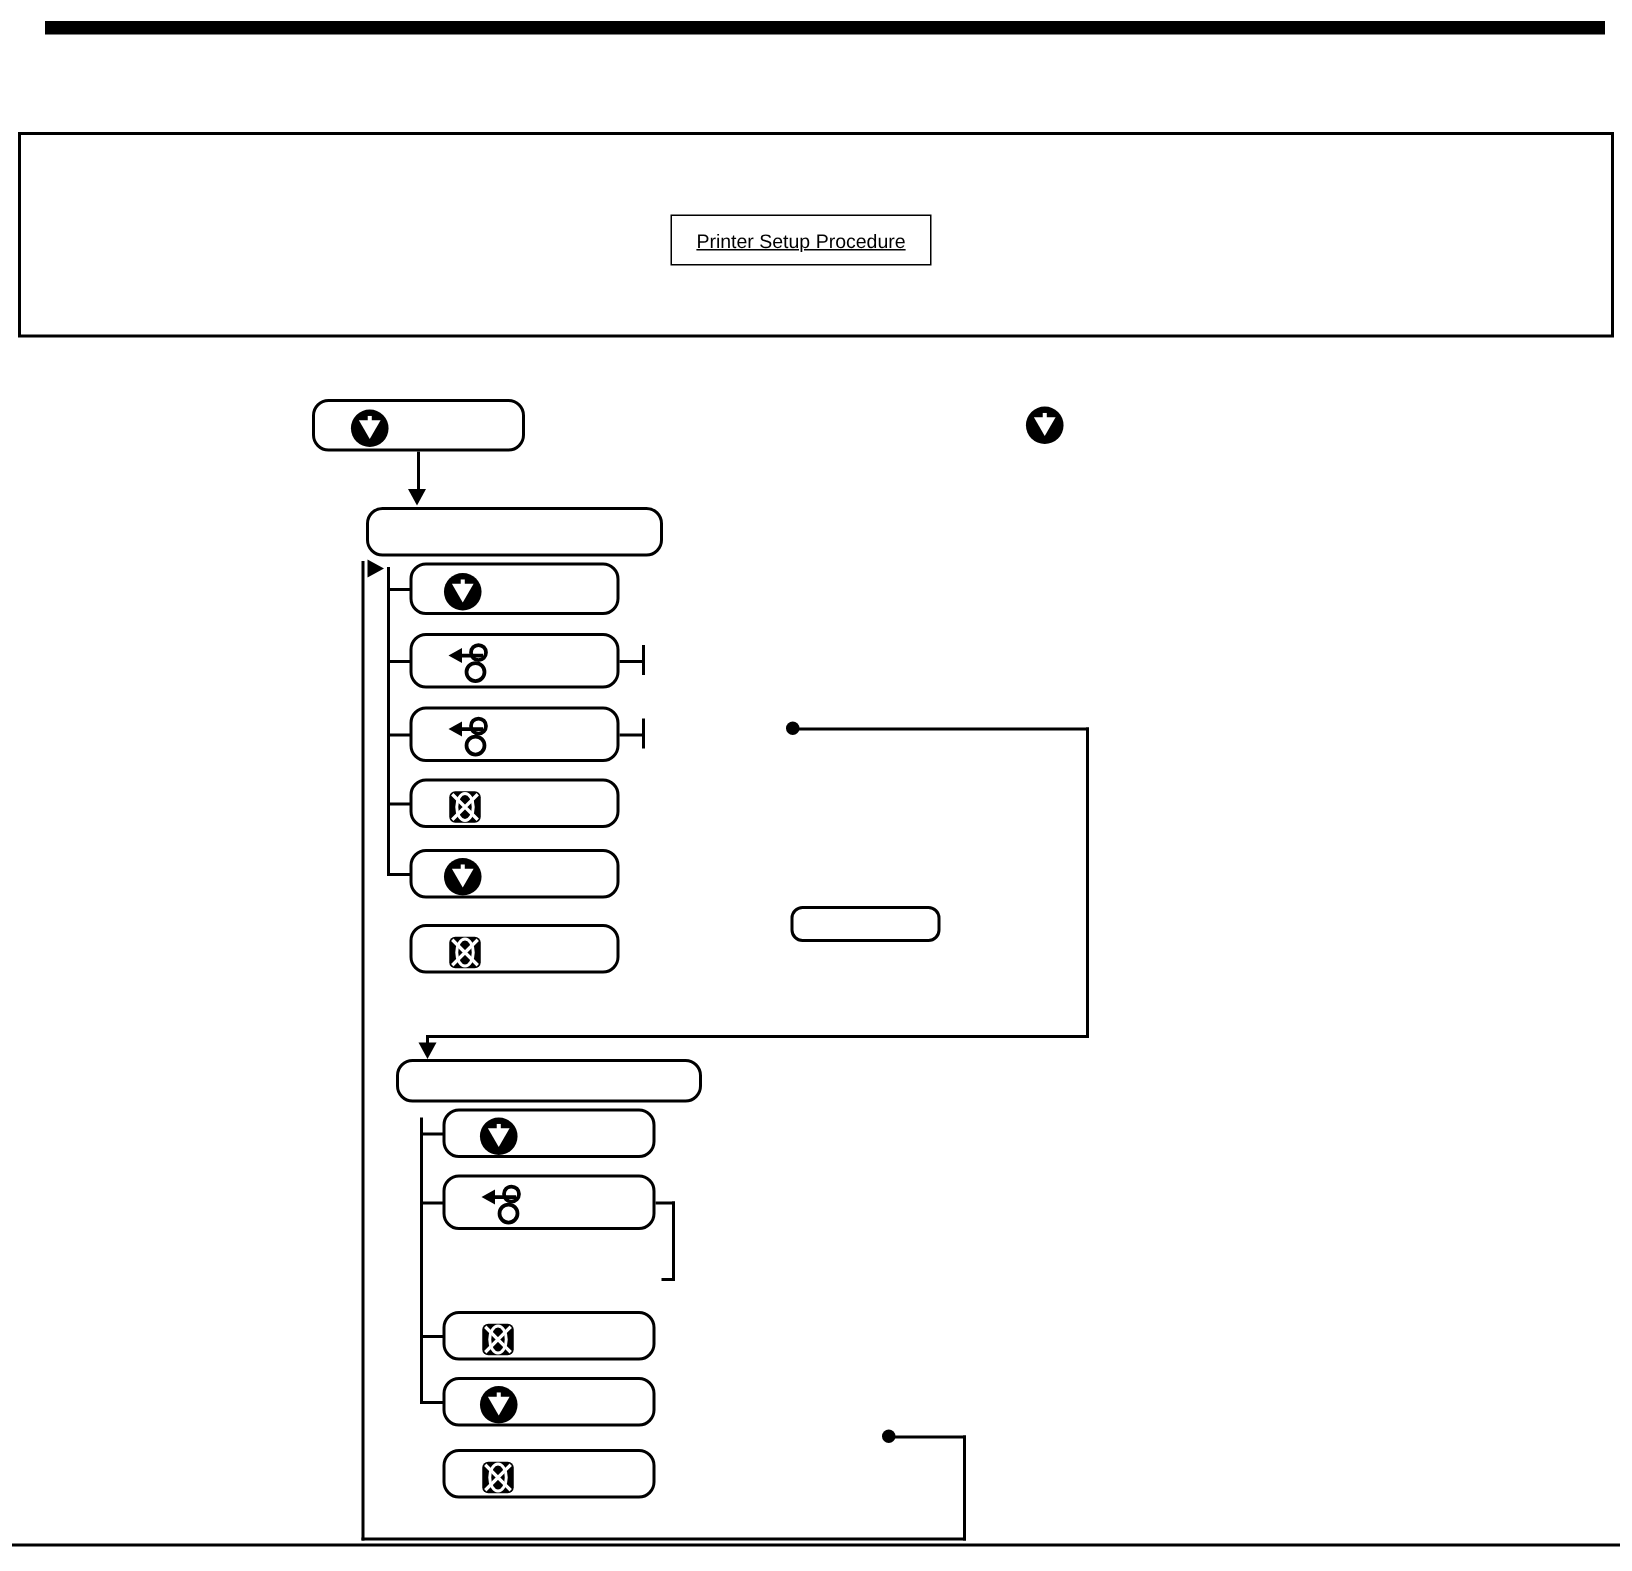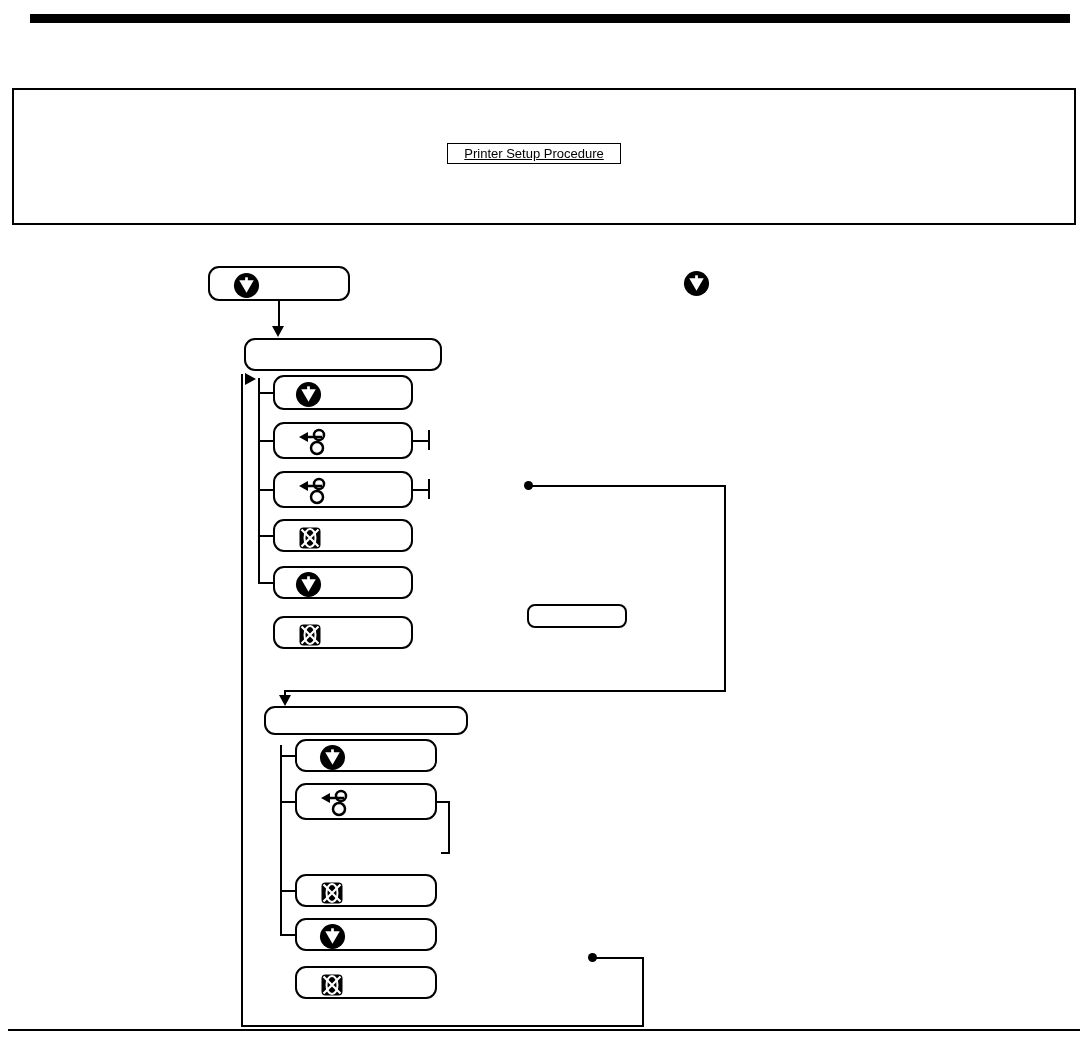--- a/index.html
+++ b/index.html
@@ -42,21 +42,21 @@
     height: 137px;
     border: 2px solid #000000;
     box-sizing: border-box;
     background: #ffffff;
   }
   .title-box {
     position: absolute;
     left: 447px;
     top: 143px;
     width: 174px;
-    height: 21px;
+    height: 34px;
     border: 1px solid #000000;
     box-sizing: border-box;
     background: #ffffff;
     display: flex;
     align-items: center;
     justify-content: center;
   }
   .title-box span {
     font-size: 13px;
     color: #000000;

